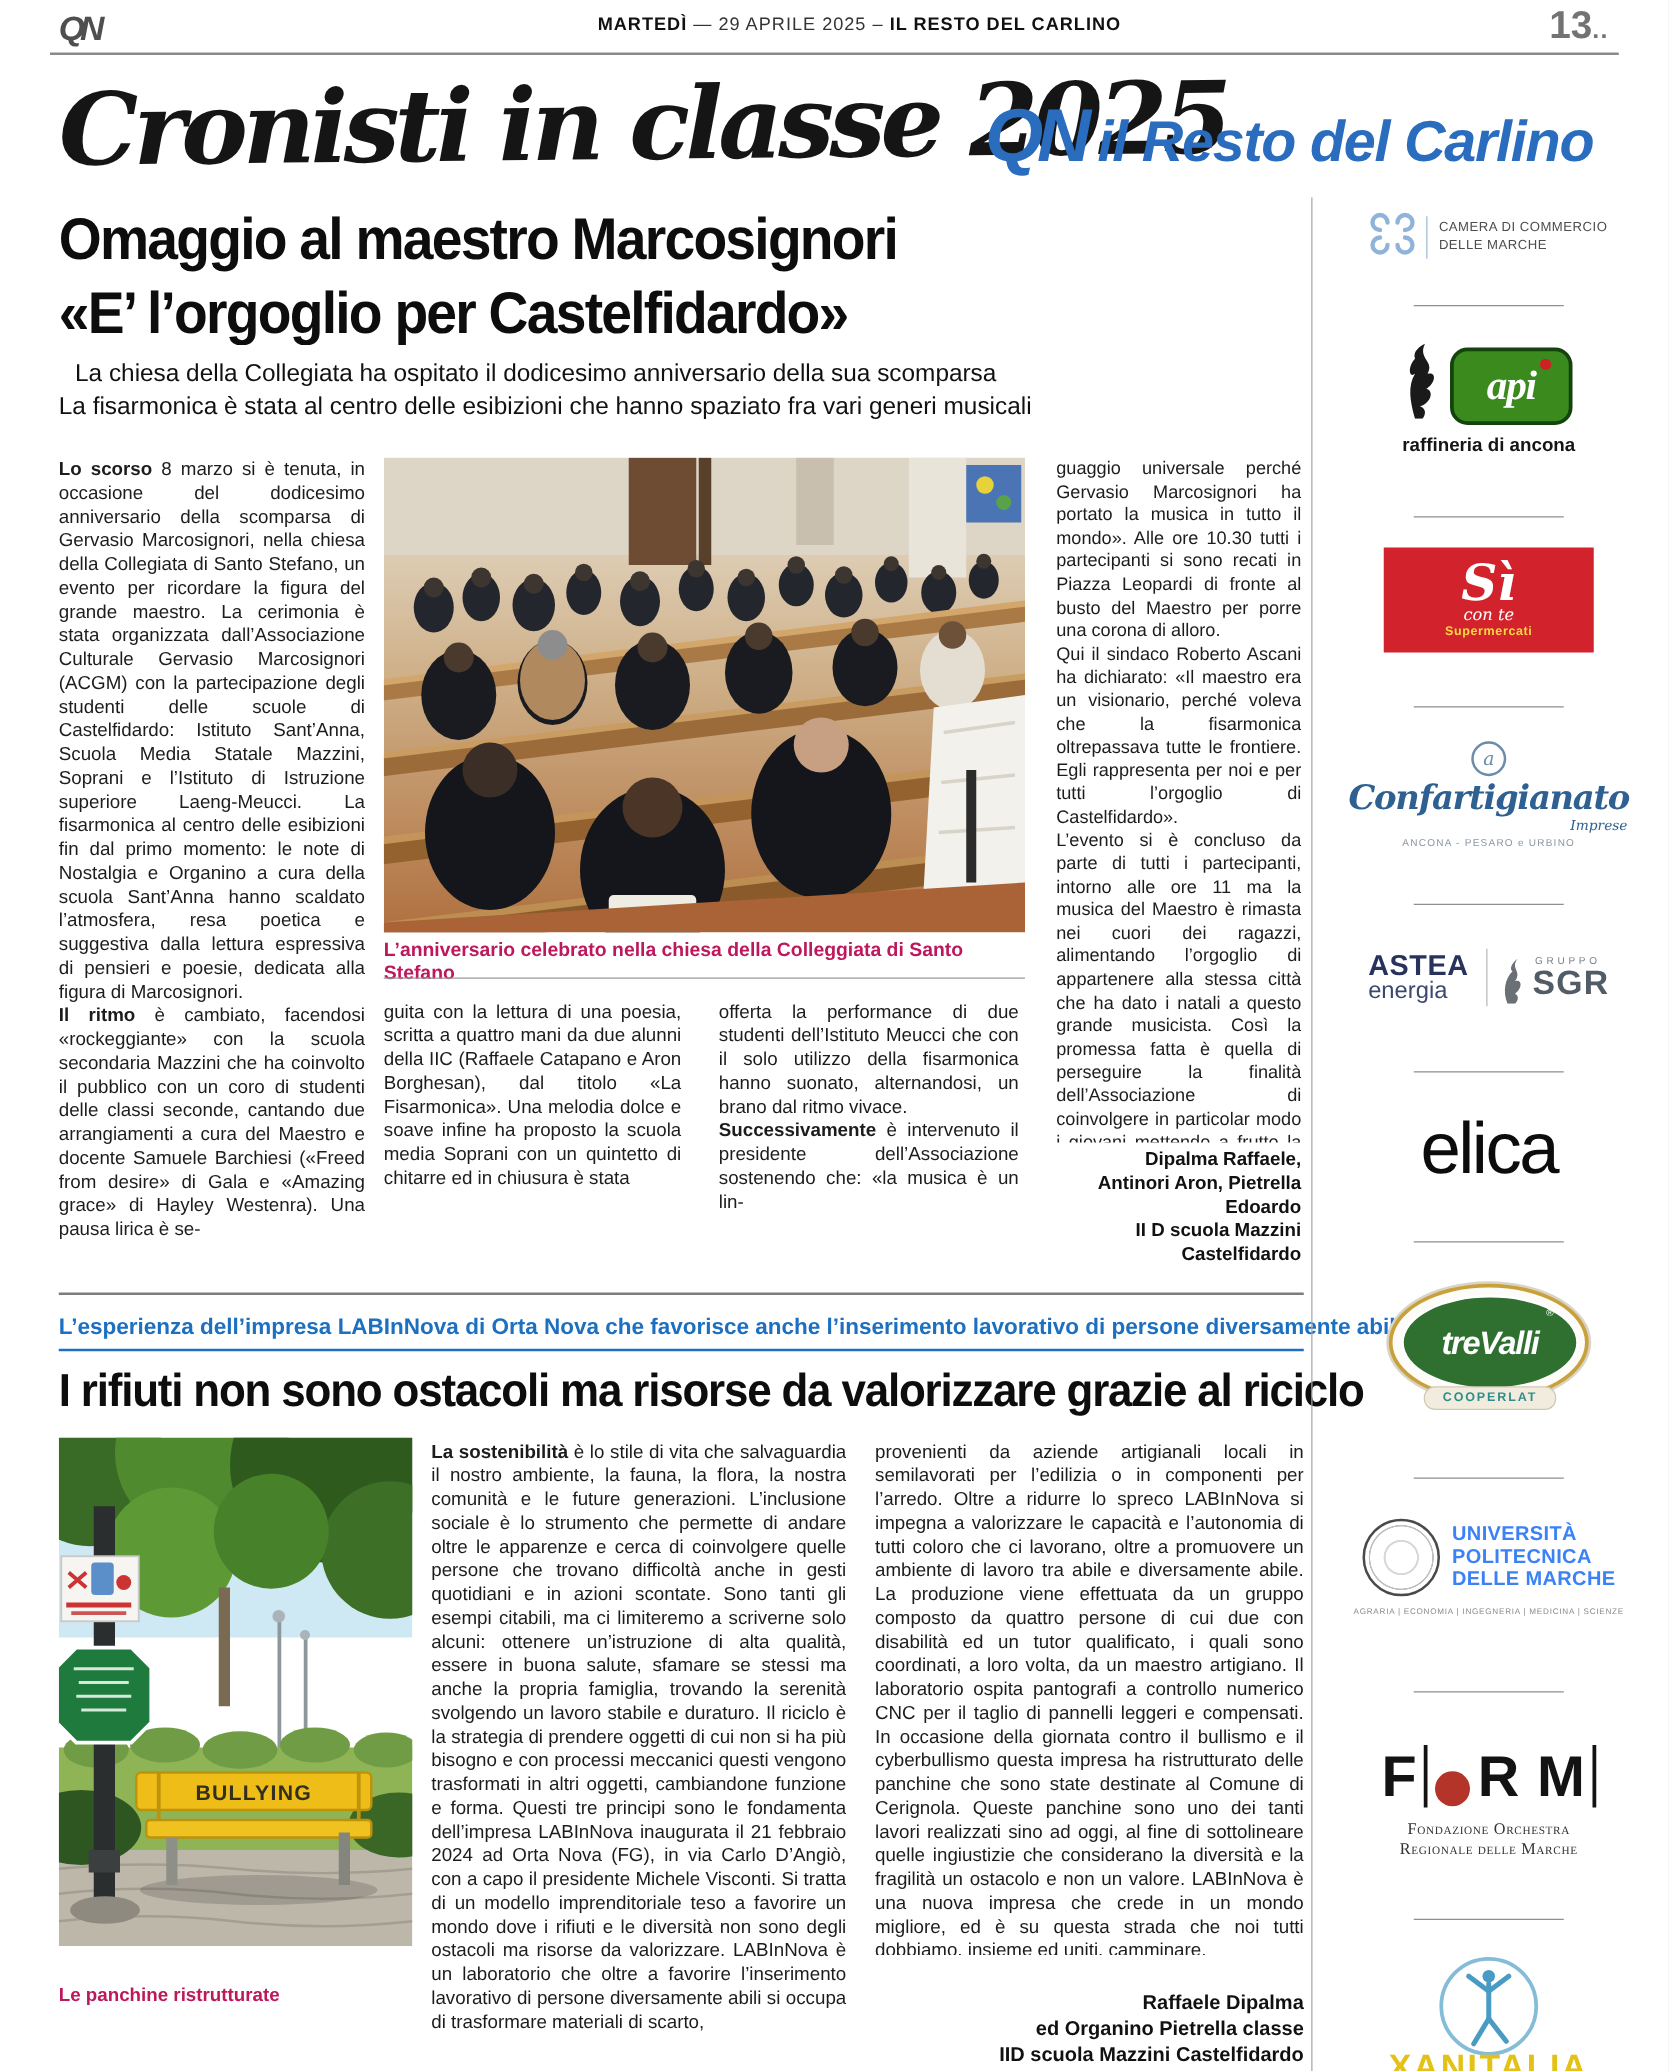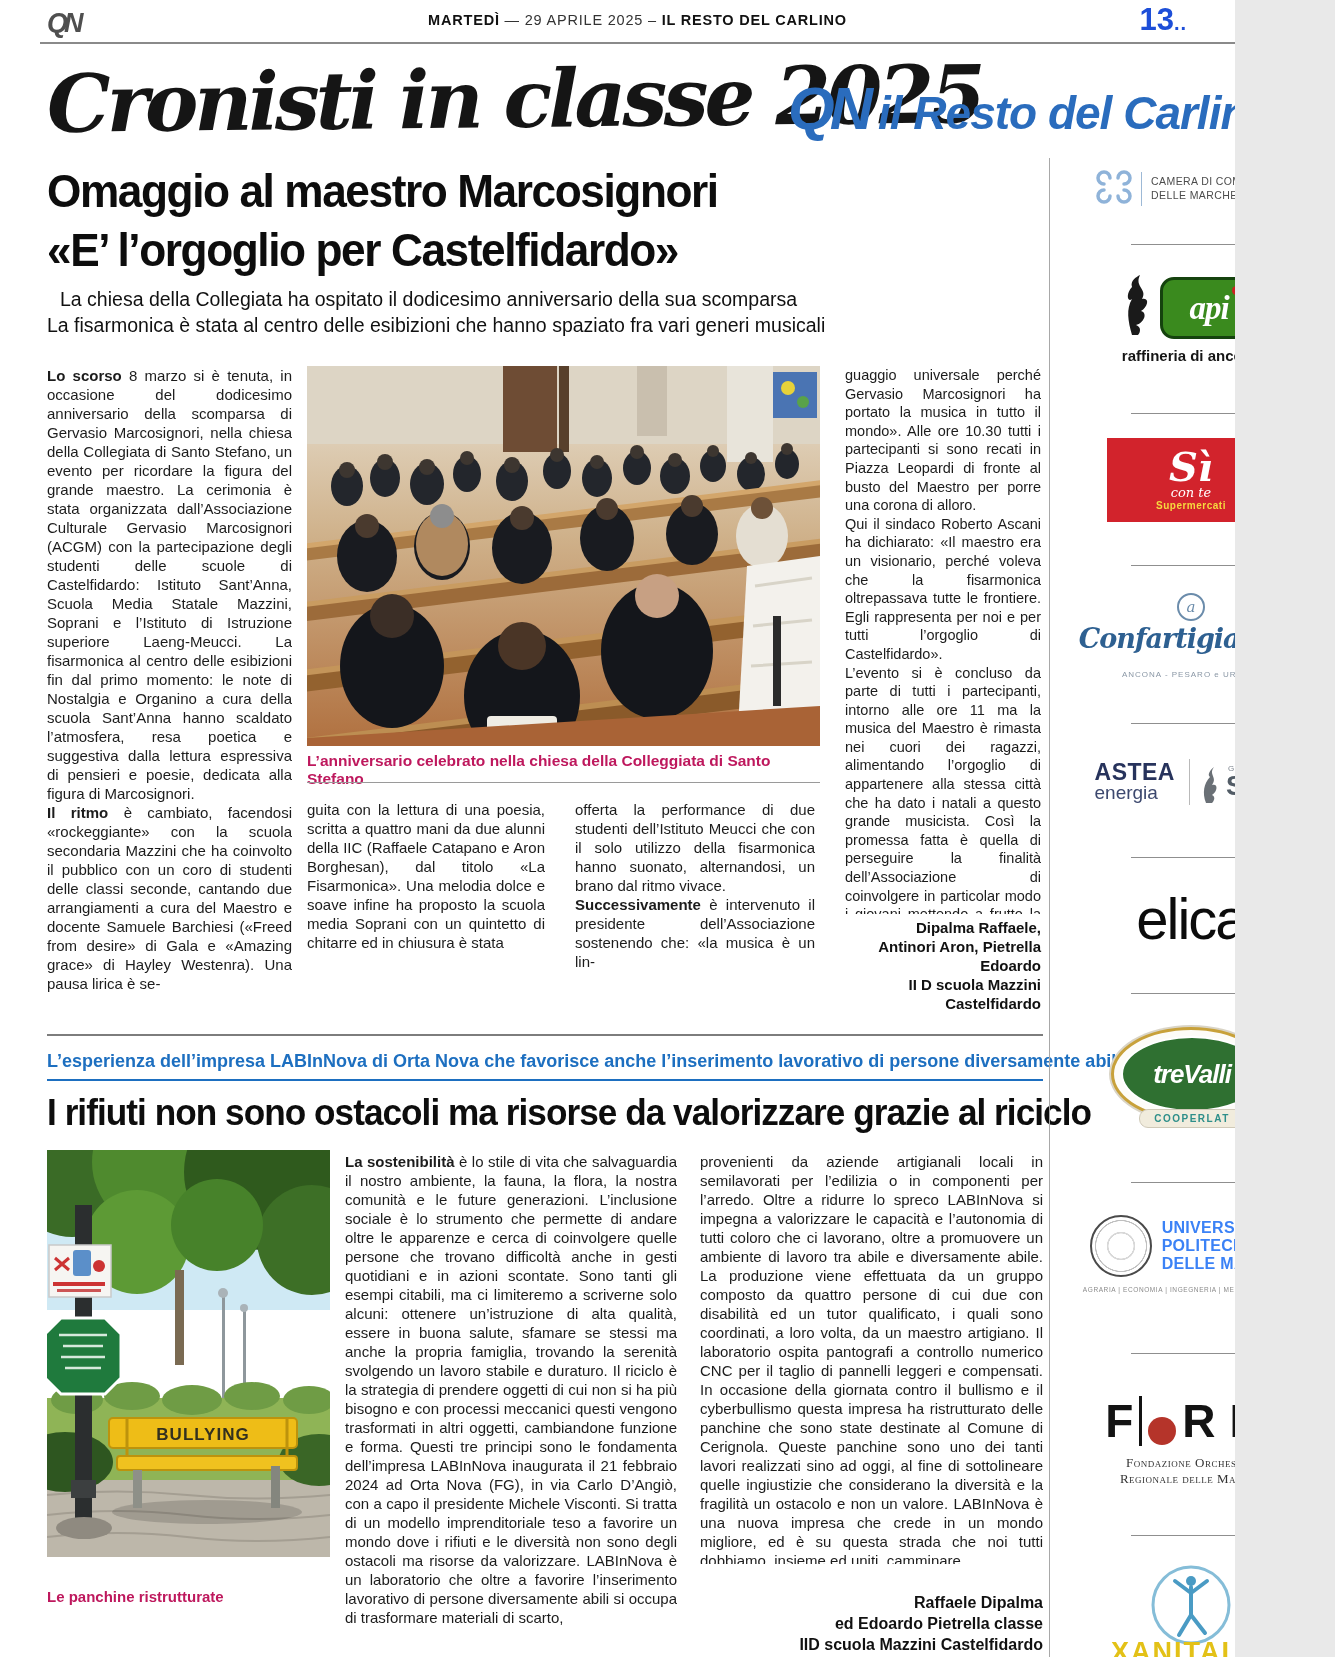--- a/index.html
+++ b/index.html
@@ -1,25 +1,25 @@
 <!DOCTYPE html>
 <html lang="it"><head>
 <meta charset="utf-8">
 <style>
   html,body{margin:0;padding:0;background:#e9e9e9;}
-  .page{position:relative;width:1235px;height:1657px;background:#ffffff;overflow:hidden;
+  .page{position:relative;width:1335px;height:1657px;background:#ffffff;overflow:hidden;
         font-family:"Liberation Sans",sans-serif;color:#1a1a1a;}
   .abs{position:absolute;}
   .rule{position:absolute;background:#8a8a8a;}
   
   .qn-mini{font-weight:bold;font-style:italic;font-size:27px;color:#4f4f4f;letter-spacing:-4px;}
   .dateline{font-size:14.5px;letter-spacing:.8px;color:#111;white-space:nowrap;padding-left:40px;}
   .dateline b{font-weight:bold;}
   .dateline .mid{color:#333;font-weight:normal;}
-  .pagenum{font-size:31px;font-weight:bold;color:#1d4ed8;}
+  .pagenum{font-size:31px;font-weight:bold;color:#737373;}
   .pagenum .dots{font-size:20px;letter-spacing:1px;}
   
   .script-title{font-family:"DejaVu Serif",serif;font-style:italic;font-weight:bold;
     font-size:80px;letter-spacing:-4px;color:#151515;transform:rotate(-.6deg);white-space:nowrap;}
   .brand{white-space:nowrap;color:#2a6cbd;}
   .brand-qn{font-size:60px;font-weight:bold;font-style:italic;letter-spacing:-5px;margin-right:10px;}
   .brand-name{font-size:46px;font-weight:bold;font-style:italic;letter-spacing:-1px;}
   
   .headline1{font-size:47px;font-weight:bold;letter-spacing:-1.5px;transform:scaleX(.94);
     transform-origin:left top;white-space:nowrap;color:#0d0d0d;}
@@ -314,21 +314,21 @@
   <div class="abs caption" style="left:47px;top:1588px;width:283px;font-size:15px;">Le panchine ristrutturate</div>
 
   <div class="abs bodycol2" style="left:345px;top:1152px;width:332px;height:505px;">
     <p style="margin:0;"><b>La sostenibilità</b> <span>è lo stile di vita che salvaguardia il nostro ambiente, la fauna, la flora, la nostra comunità e le future generazioni. L’inclusione sociale è lo strumento che permette di andare oltre le apparenze e cerca di coinvolgere quelle persone che trovano difficoltà anche in gesti quotidiani e in azioni scontate. Sono tanti gli esempi citabili, ma ci limiteremo a scriverne solo alcuni: ottenere un’istruzione di alta qualità, essere in buona salute, sfamare se stessi ma anche la propria famiglia, trovando la serenità svolgendo un lavoro stabile e duraturo. Il riciclo è la strategia di prendere oggetti di cui non si ha più bisogno e con processi meccanici questi vengono trasformati in altri oggetti, cambiandone funzione e forma. Questi tre principi sono le fondamenta dell’impresa LABInNova inaugurata il 21 febbraio 2024 ad Orta Nova (FG), in via Carlo D’Angiò, con a capo il presidente Michele Visconti. Si tratta di un modello imprenditoriale teso a favorire un mondo dove i rifiuti e le diversità non sono degli ostacoli ma risorse da valorizzare. LABInNova è un laboratorio che oltre a favorire l’inserimento lavorativo di persone diversamente abili si occupa di trasformare materiali di scarto,</span></p>
   </div>
   <div class="abs bodycol2" style="left:700px;top:1152px;width:343px;height:412px;">
     <p style="margin:0;">provenienti da aziende artigianali locali in semilavorati per l’edilizia o in componenti per l’arredo. Oltre a ridurre lo spreco LABInNova si impegna a valorizzare le capacità e l’autonomia di tutti coloro che ci lavorano, oltre a promuovere un ambiente di lavoro tra abile e diversamente abile. La produzione viene effettuata da un gruppo composto da quattro persone di cui due con disabilità ed un tutor qualificato, i quali sono coordinati, a loro volta, da un maestro artigiano. Il laboratorio ospita pantografi a controllo numerico CNC per il taglio di pannelli leggeri e compensati. In occasione della giornata contro il bullismo e il cyberbullismo questa impresa ha ristrutturato delle panchine che sono state destinate al Comune di Cerignola. Queste panchine sono uno dei tanti lavori realizzati sino ad oggi, al fine di sottolineare quelle ingiustizie che considerano la diversità e la fragilità un ostacolo e non un valore. LABInNova è una nuova impresa che crede in un mondo migliore, ed è su questa strada che noi tutti dobbiamo, insieme ed uniti, camminare.</p>
   </div>
   <div class="abs signature" style="left:700px;top:1592px;width:343px;font-size:16px;line-height:21px;">
     <div>Raffaele Dipalma</div>
-    <div>ed Edoardo Pietrella classe</div>
+    <div>ed Organino Pietrella classe</div>
     <div>IID scuola Mazzini Castelfidardo</div>
   </div>
 
   <div class="rule" style="left:1049px;top:158px;width:1px;height:1499px;background:#a8a8a8;"></div>
   <div class="sidebar">
 
     <div class="sb-item" style="top:14px;">
       <div class="cam-row">
         <span>
           <svg width="36" height="36" viewBox="0 0 36 36">

